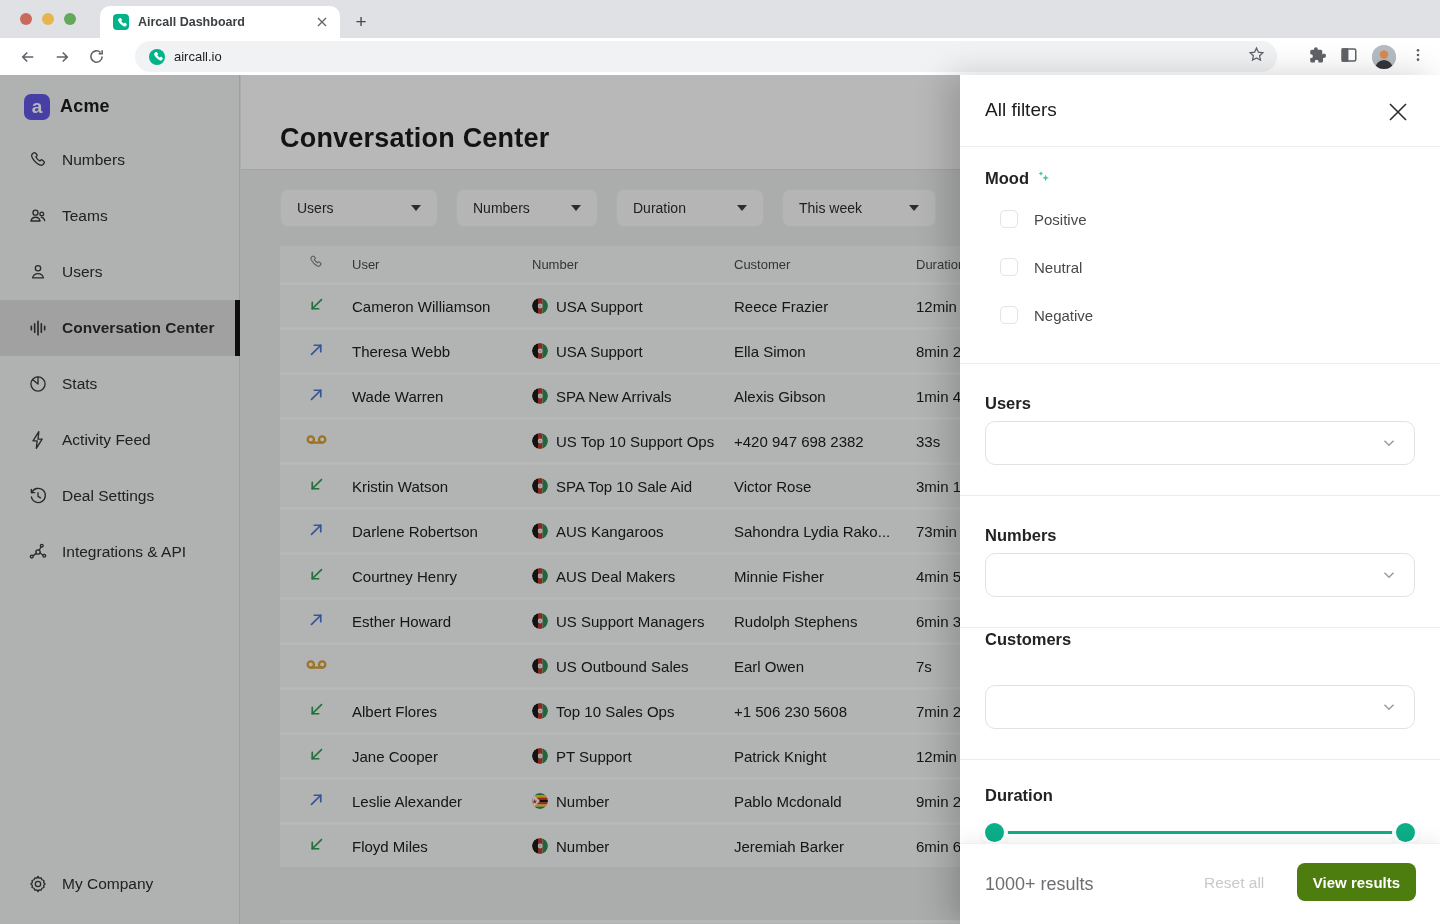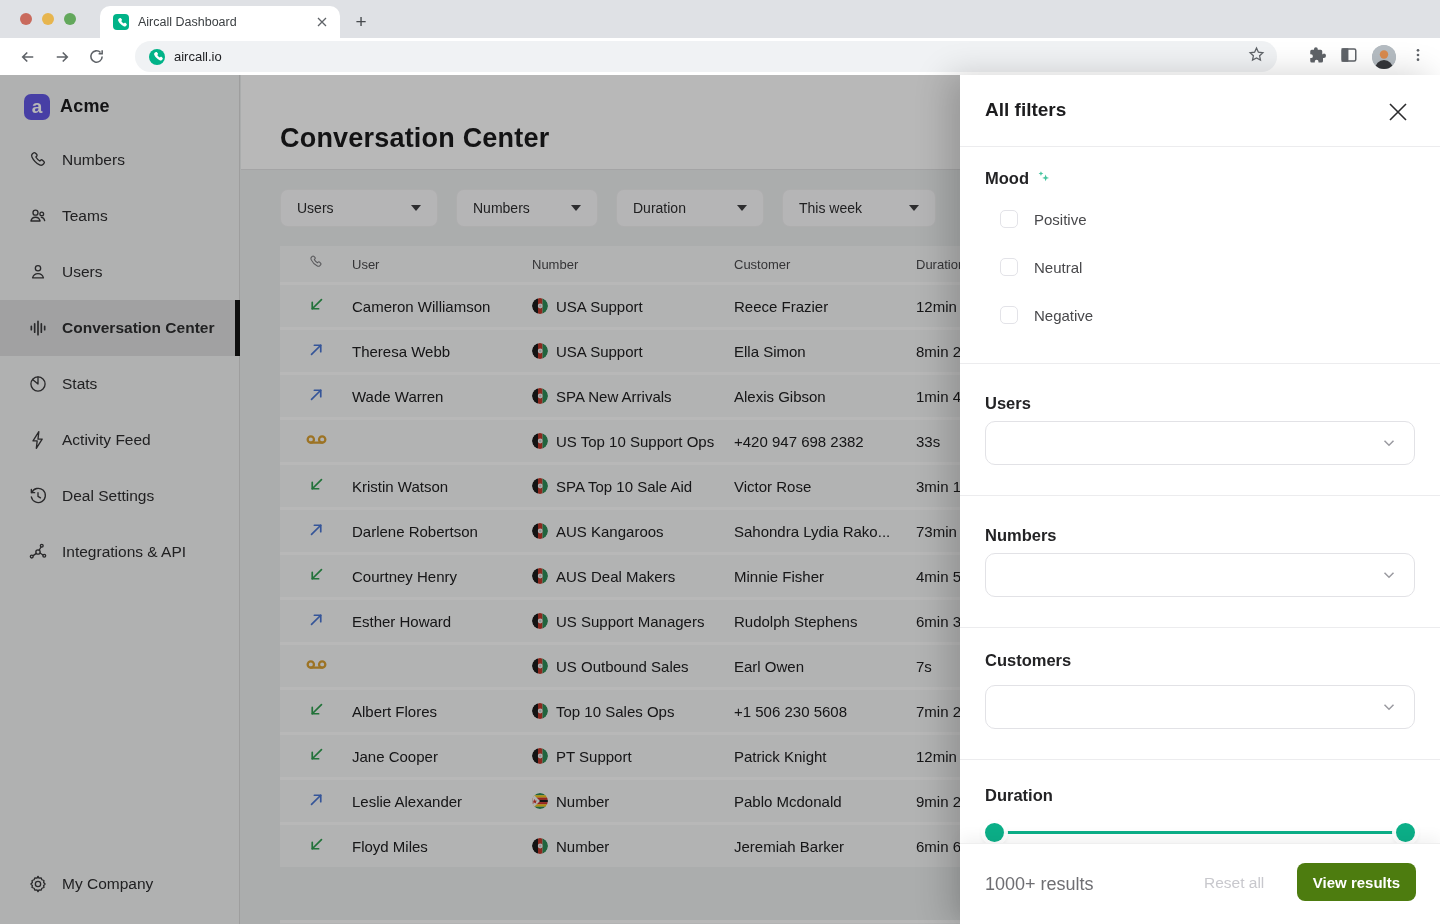--- a/index.html
+++ b/index.html
@@ -7,21 +7,21 @@
   body { font-family:"Liberation Sans", sans-serif; background:#000; }
   #stage { position:relative; width:1440px; height:924px; background:#fff; overflow:hidden; }
 
   
   .tabstrip { position:absolute; left:0; top:0; width:1440px; height:38px; background:#dfe1e5; }
   .traffic { position:absolute; top:13px; width:12px; height:12px; border-radius:50%; }
   .t-red { left:20px; background:#c96a5d; }
   .t-yellow { left:42px; background:#e7b54e; }
   .t-green { left:64px; background:#63a85c; }
   .tab { position:absolute; left:100px; top:6px; width:240px; height:32px; background:#fff; border-radius:10px 10px 0 0; display:flex; align-items:center; padding:0 10px 0 13px; }
-  .tab-title { font-size:12.5px; color:#3c4043; flex:1; margin-left:9px; white-space:nowrap; overflow:hidden; }
+  .tab-title { font-size:12.5px; color:#3c4043; flex:1; margin-left:9px; white-space:nowrap; overflow:hidden;font-weight:bold; }
   .tab-close { width:16px; height:16px; display:flex; align-items:center; justify-content:center; color:#5f6368; font-size:14px; cursor:default; }
   .newtab { position:absolute; left:348px; top:9px; width:26px; height:26px; display:flex; align-items:center; justify-content:center; color:#474a4e; font-size:19px; border-radius:50%; }
   .favicon { width:16px; height:16px; border-radius:4px; background:#00b388; display:flex; align-items:center; justify-content:center; flex:0 0 16px; }
   .toolbar { position:absolute; left:0; top:38px; width:1440px; height:37px; background:#fff; display:flex; align-items:center; }
   .nav-ico { width:34px; height:34px; display:flex; align-items:center; justify-content:center; color:#5f6368; }
   .nav-ico svg { display:block; }
   .omnibox { position:absolute; left:135px; top:41px; width:1142px; height:31px; background:#f0f2f4; border-radius:16px; display:flex; align-items:center; padding:0 12px 0 14px; }
   .omni-url { font-size:13px; color:#202124; margin-left:9px; flex:1; }
   .chrome-right { position:absolute; right:14px; top:38px; height:37px; display:flex; align-items:center; gap:14px; }
   .avatar { width:24px; height:24px; border-radius:50%; overflow:hidden; background:#aeb6bc; }
@@ -67,21 +67,21 @@
   .thead .c-user,.thead .c-number,.thead .c-cust,.thead .c-dur { font-size:13px; color:#4a4a4d; }
   .flag { width:16px; height:16px; border-radius:50%; overflow:hidden; flex:0 0 16px; }
   .partial-row { position:absolute; left:39px; top:845px; width:1140px; height:10px; background:#f7f8f8; border-top:3px solid #fff; }
 
   
   .dim { position:absolute; left:0; top:75px; width:1440px; height:849px; background:rgba(0,0,0,0.28); z-index:5; }
 
   
   .panel { position:absolute; left:960px; top:75px; width:480px; height:849px; background:#fff; z-index:10; box-shadow:-12px 0 32px rgba(0,0,0,0.18); }
   .panel-header { position:absolute; left:0; top:0; width:480px; height:72px; border-bottom:1px solid #ececee; }
-  .panel-title { position:absolute; left:25px; top:24px; font-size:19px; font-weight:bold; color:#1c1c1e; }
+  .panel-title { position:absolute; left:25px; top:24px; font-size:19px; font-weight:normal; color:#1c1c1e; }
   .panel-close { position:absolute; right:31px; top:26px; width:22px; height:22px; color:#2b2b2d; cursor:default; }
   .sec-label { position:absolute; left:25px; font-size:16.5px; font-weight:bold; color:#232325; }
   .divider { position:absolute; left:0; width:480px; height:1px; background:#ececee; }
   .chk-row { position:absolute; left:40px; display:flex; align-items:center; gap:16px; height:24px; }
   .chk { width:18px; height:18px; border:1.5px solid #e3e3e8; border-radius:5px; background:#fff; }
   .chk-label { font-size:15px; color:#48484b; }
   .select { position:absolute; left:25px; width:430px; height:44px; border:1px solid #e2e2e6; border-radius:10px; background:#fff; display:flex; align-items:center; justify-content:flex-end; padding-right:16px; cursor:default; }
   .select svg { color:#9a9aa0; }
   .sparkles { display:inline-block; margin-left:6px; vertical-align:-2px; }
   .slider { position:absolute; left:25px; top:748px; width:430px; height:18px; }
@@ -681,21 +681,21 @@
 
     <div class="divider" style="top:420px"></div>
     <div class="sec-label" style="top:451px">Numbers</div>
     <div class="select" style="top:478px">
       <svg width="18" height="18" viewBox="0 0 24 24" fill="none" stroke="currentColor" stroke-width="2">
           <path d="M6 9l6 6 6-6"></path>
         </svg>
     </div>
 
     <div class="divider" style="top:552px"></div>
-    <div class="sec-label" style="top:576px">Customers</div>
+    <div class="sec-label" style="top:555px">Customers</div>
     <div class="select" style="top:610px">
       <svg width="18" height="18" viewBox="0 0 24 24" fill="none" stroke="currentColor" stroke-width="2">
           <path d="M6 9l6 6 6-6"></path>
         </svg>
     </div>
 
     <div class="divider" style="top:684px"></div>
     <div class="sec-label" style="top:711px">Duration</div>
     <div class="slider">
       <div class="slider-track"></div>

